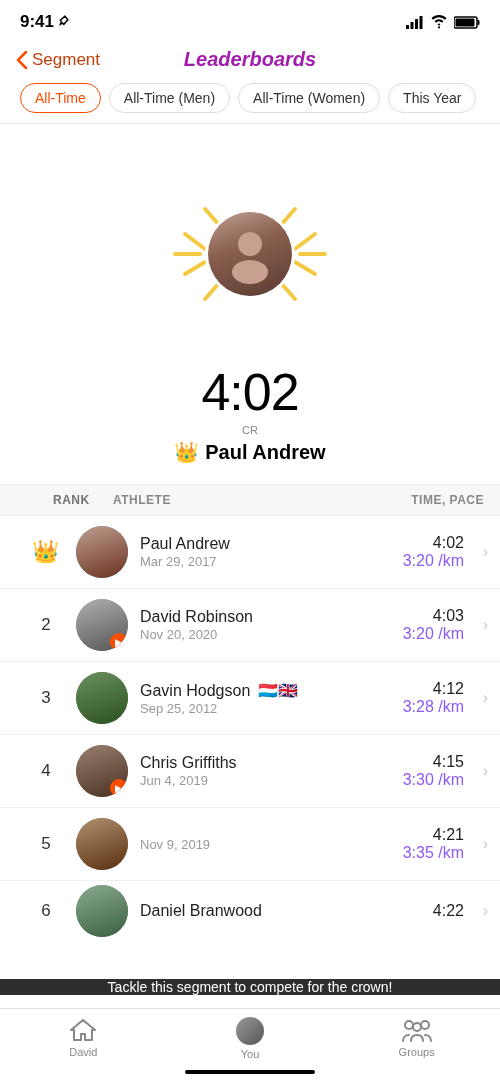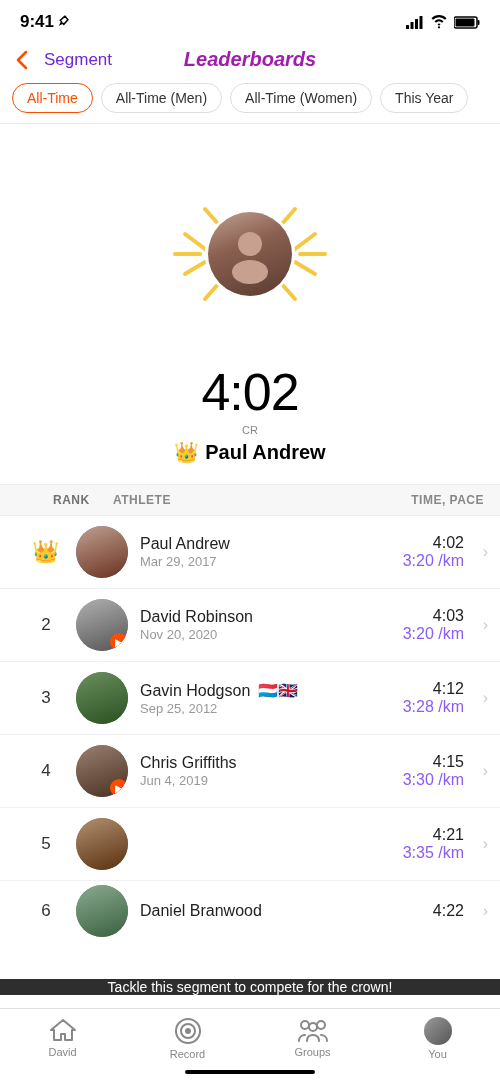--- a/index.html
+++ b/index.html
@@ -40,36 +40,36 @@
       align-items: center;
       justify-content: center;
       padding: 8px 20px 12px;
       position: relative;
     }
     .back-button {
       position: absolute;
       left: 16px;
       display: flex;
       align-items: flex-end;
-      gap: 16px;
-      color: #6d28d9;
+      gap: 4px;
+      color: #c2410c;
       font-size: 17px;
       cursor: pointer;
     }
     .header-title {
       font-size: 20px;
       font-weight: 700;
       color: #a21caf;
       font-style: italic;
     }
 
     
     .filter-tabs {
       display: flex;
-      padding: 0 12px;
+      padding: 0 20px;
       gap: 8px;
       overflow-x: auto;
       border-bottom: 1px solid #e8e8e8;
       padding-bottom: 10px;
       scrollbar-width: none;
     }
     .filter-tabs::-webkit-scrollbar { display: none; }
     .filter-tab {
       padding: 6px 14px;
       border-radius: 20px;
@@ -505,20 +505,21 @@
   </div>
 
   <div class="athlete-row">
     <div class="rank-cell">
       <span class="rank-num">5</span>
     </div>
     <div class="athlete-avatar av5">
       <div style="width:100%;height:100%;background:linear-gradient(160deg,#b09070,#5a3010);border-radius:50%;"></div>
     </div>
     <div class="athlete-info">
+      <div class="athlete-date">Nov 9, 2019</div>
     </div>
     <div class="time-cell">
       <div class="time-main">4:21</div>
       <div class="time-pace">3:35 /km</div>
     </div>
     <div class="chevron">›</div>
   </div>
 
   <div class="athlete-row" style="overflow:hidden; max-height:60px; border-bottom:none;">
     <div class="rank-cell">
@@ -547,40 +548,32 @@
 <div class="bottom-nav">
 
   <div class="nav-item">
     <svg width="28" height="26" viewBox="0 0 28 26">
       <path d="M14 3L2 13h3v10h7v-6h4v6h7V13h3z" fill="none" stroke="#888" stroke-width="2" stroke-linejoin="round"></path>
     </svg>
     <span class="nav-label">David</span>
   </div>
 
 
+
   <div class="nav-item">
-    <svg width="28" height="28" viewBox="0 0 28 28">
-      <circle cx="14" cy="14" r="12" fill="none" stroke="#888" stroke-width="2"></circle>
-      <circle cx="14" cy="14" r="7" fill="none" stroke="#888" stroke-width="2"></circle>
-      <circle cx="14" cy="14" r="3" fill="#888"></circle>
-    </svg>
-    <span class="nav-label">Record</span>
+    <div style="width:28px;height:28px;border-radius:50%;background:linear-gradient(135deg,#9a9a9a,#555);overflow:hidden;"></div>
+    <span class="nav-label">You</span>
   </div>
 
   <div class="nav-item">
     <svg width="32" height="26" viewBox="0 0 32 26">
       <circle cx="8" cy="8" r="4" fill="none" stroke="#888" stroke-width="2"></circle>
       <circle cx="24" cy="8" r="4" fill="none" stroke="#888" stroke-width="2"></circle>
       <circle cx="16" cy="10" r="4" fill="none" stroke="#888" stroke-width="2"></circle>
       <path d="M2 24c0-4 3-6 6-6" stroke="#888" stroke-width="2" fill="none" stroke-linecap="round"></path>
       <path d="M30 24c0-4-3-6-6-6" stroke="#888" stroke-width="2" fill="none" stroke-linecap="round"></path>
       <path d="M10 24c0-4 2.5-6 6-6s6 2 6 6" stroke="#888" stroke-width="2" fill="none" stroke-linecap="round"></path>
     </svg>
     <span class="nav-label">Groups</span>
   </div>
-
-  <div class="nav-item">
-    <div style="width:28px;height:28px;border-radius:50%;background:linear-gradient(135deg,#9a9a9a,#555);overflow:hidden;"></div>
-    <span class="nav-label">You</span>
-  </div>
 </div>
 
 <div class="home-indicator"></div>
 
 </body></html>

